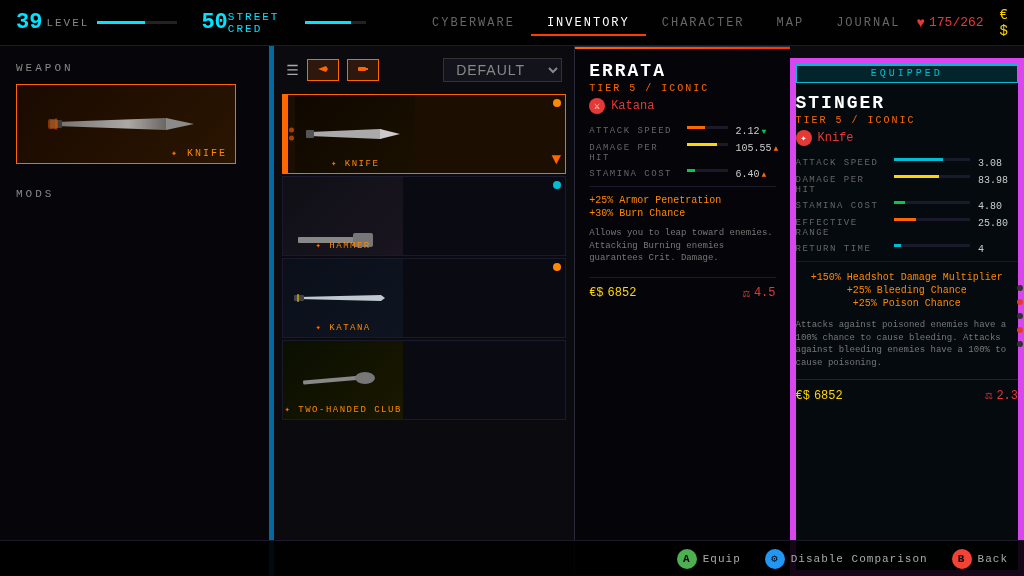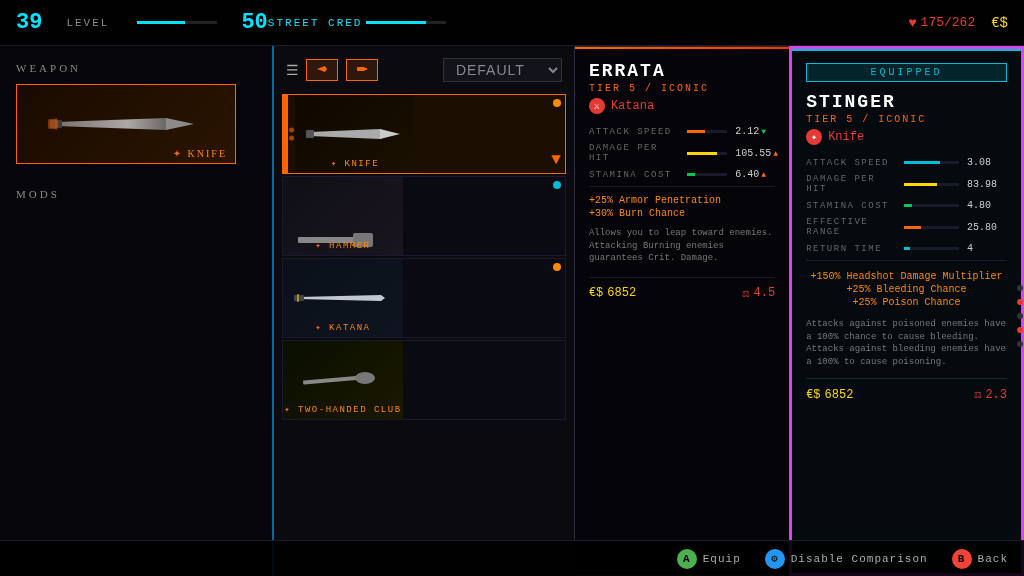--- a/index.html
+++ b/index.html
@@ -21,21 +21,21 @@
       background: rgba(0,0,0,0.85);
       border-bottom: 1px solid #1a1a2a;
       display: flex;
       align-items: center;
       padding: 0 16px;
       gap: 0;
     }
     .hud-level {
       display: flex;
       align-items: center;
-      gap: 24px;
+      gap: 4px;
       margin-right: 24px;
     }
     .hud-level .num {
       color: #00e5ff;
       font-size: 22px;
       font-weight: bold;
     }
     .hud-level .lbl {
       color: #888;
       font-size: 11px;
@@ -126,22 +126,21 @@
       position: absolute;
       top: 46px; left: 0; right: 0; bottom: 0;
       display: flex;
     }
 
     
     .left-panel {
       width: 280px;
       padding: 16px;
       background: rgba(5,5,10,0.9);
-      border-right: 2px solid #0369a1;
-      font-family: Liberation Serif, serif;
+      border-right: 5px solid #0369a1;
     }
     .section-label {
       font-size: 11px;
       letter-spacing: 3px;
       color: #888;
       margin-bottom: 10px;
     }
     .weapon-slot {
       width: 220px;
       height: 80px;
@@ -345,21 +344,21 @@
       font-size: 10px;
       color: #fff;
     }
     .item-type-name {
       font-size: 12px;
       color: #e53935;
     }
 
     .stat-row {
       display: flex;
-      align-items: center;
+      align-items: flex-start;
       margin-bottom: 6px;
       position: relative;
     }
     .stat-label {
       font-size: 9px;
       letter-spacing: 1.5px;
       color: #666;
       width: 90px;
     }
     .stat-bar-container {
@@ -422,23 +421,23 @@
       font-size: 12px;
       display: flex;
       align-items: center;
       gap: 4px;
     }
 
     
     .stinger-panel {
       width: 240px;
       background: rgba(5,10,15,0.97);
-      border: 3px solid #d946ef;
-      padding: 14px;
+      border: 6px solid #d946ef;
       position: relative;
+      margin-top: 12px;
     }
     .stinger-panel::before {
       content: '';
       position: absolute;
       top: 0; left: 0; right: 0;
       height: 2px;
       background: #00bcd4;
     }
 
     .equipped-banner {
@@ -622,20 +621,37 @@
       </div>
   </div>
   <div class="hud-cred">
     <span class="num">50</span>
     <span class="lbl">STREET CRED</span>
     <div class="hud-xp-bar">
         <div class="hud-xp-fill" style="width:75%;background:#00e5ff;"></div>
       </div>
   </div>
 
+  <div class="nav-tabs">
+    <div class="nav-tab">
+      <span>CYBERWARE</span>
+    </div>
+    <div class="nav-tab active">
+      <span>INVENTORY</span>
+    </div>
+    <div class="nav-tab">
+      <span>CHARACTER</span>
+    </div>
+    <div class="nav-tab">
+      <span>MAP</span>
+    </div>
+    <div class="nav-tab">
+      <span>JOURNAL</span>
+    </div>
+  </div>
 
   <div class="hud-right">
     <div class="hud-health">
       <span class="health-icon">♥</span>
       <span>175/262</span>
     </div>
     <div class="hud-money">
       <span class="money-icon">€$</span>
 
     </div>

